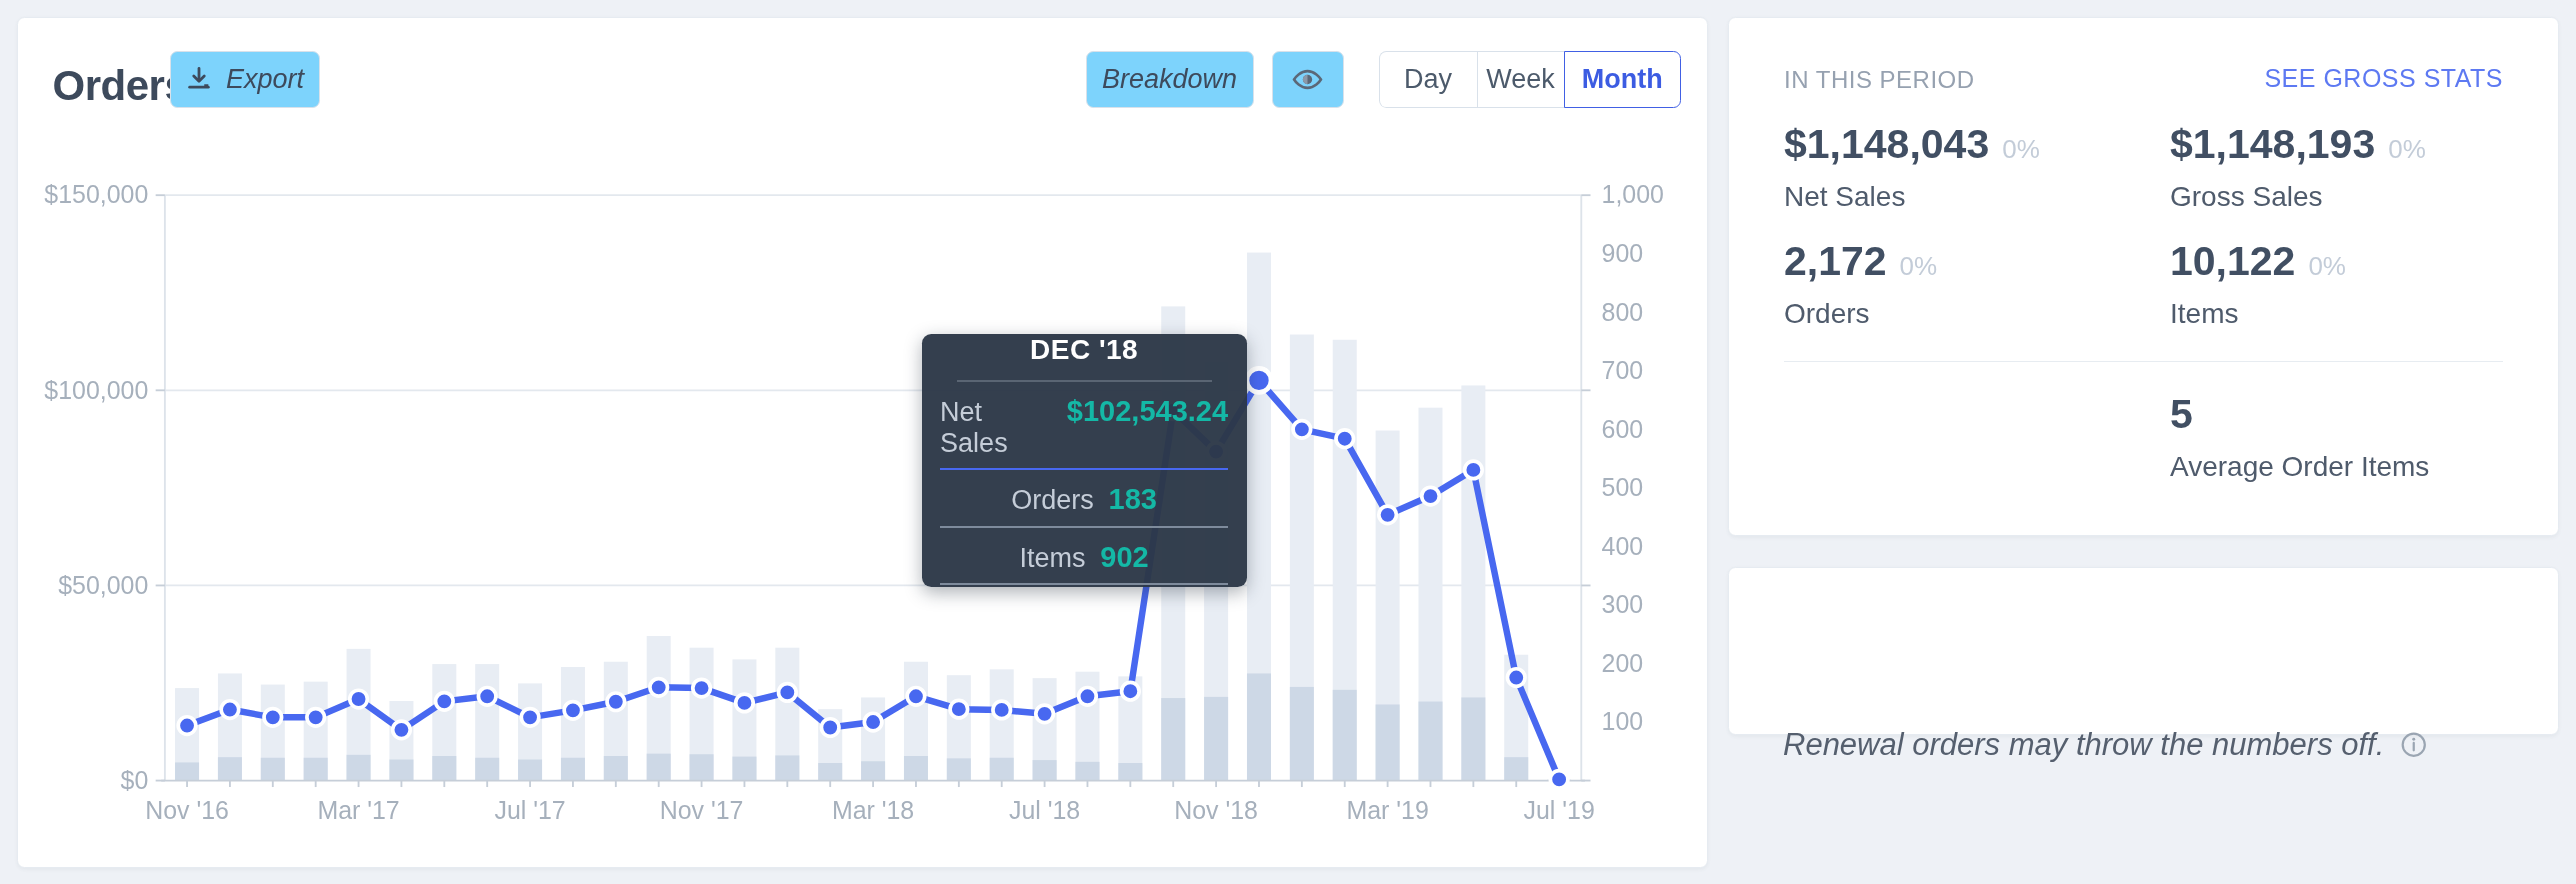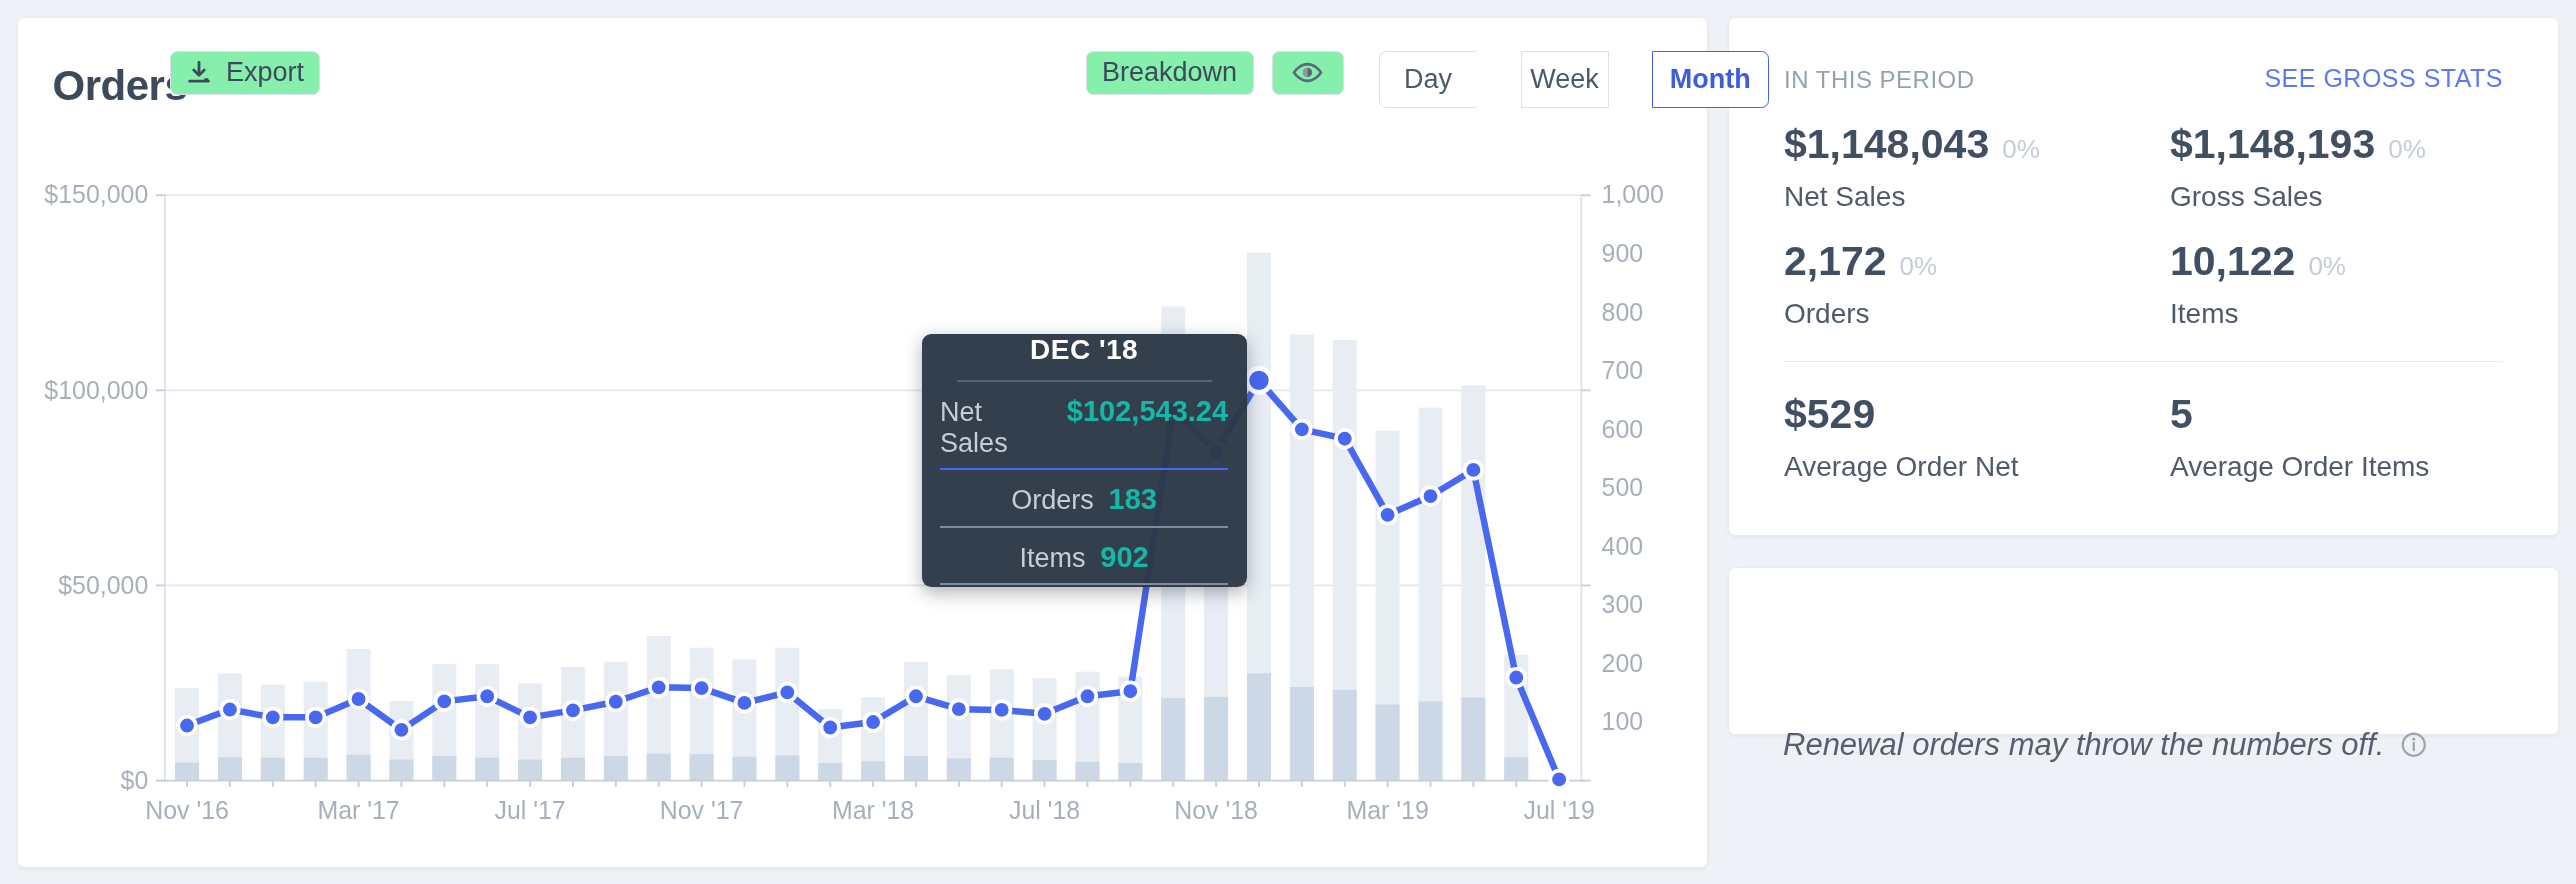--- a/index.html
+++ b/index.html
@@ -6,25 +6,25 @@
   html,body { width:2576px; height:885px; }
   body { font-family:"Liberation Sans", sans-serif; background:#eef1f6; position:relative; overflow:hidden; }
   .root { position:absolute; inset:0; }
   .card { position:absolute; background:#ffffff; border:0.9px solid #e6ebf1; border-radius:7.4px; box-shadow:0 1.8px 3.7px rgba(60,72,88,0.05); }
   .left-card { left:16.6px; top:16.6px; width:1691px; height:851px; }
   .card-a { left:1728px; top:16.6px; width:831px; height:519px; }
   .card-b { left:1728px; top:567px; width:831px; height:168px; }
 
   
   .page-title { position:absolute; left:35px; top:44px; font-size:42px; font-weight:bold; color:#3d4a5c; letter-spacing:-0.5px; }
-  .btn { position:absolute; height:44px; background:#86efac; border:1.8px solid #d9e1ea; border-radius:7.4px; color:#3d4a5c; font-size:27px; display:flex; align-items:center; justify-content:center; gap:13px; cursor:pointer; }
+  .btn { position:absolute; height:57px; background:#7dd3fc; border:1.8px solid #d9e1ea; border-radius:7.4px; color:#3d4a5c; font-size:27px; display:flex; align-items:center; justify-content:center; gap:13px; cursor:pointer;font-style:italic; }
   .btn-export { left:152px; top:33px; width:150px; }
   .btn-breakdown { left:1068px; top:33px; width:168px; }
   .btn-eye { left:1254px; top:33px; width:72px; }
-  .segmented { position:absolute; left:1361px; top:33px; height:57px; display:flex;gap:44px; }
+  .segmented { position:absolute; left:1361px; top:33px; height:57px; display:flex; }
   .seg { height:57px; background:#fff; border:1.8px solid #d9e1ea; color:#4c5a6b; font-size:27px; display:flex; align-items:center; justify-content:center; cursor:pointer; }
   .seg-day { width:98px; border-radius:7.4px 0 0 7.4px; border-right:none; }
   .seg-week { width:88px; }
   .seg-month { width:117px; border-radius:0 7.4px 7.4px 0; border:1.8px solid #4160e4; color:#3c5ce2; font-weight:bold; margin-left:-0.9px; z-index:1; }
 
   
   .tooltip { position:absolute; left:904px; top:316px; width:325px; height:253px; background:rgba(44,55,71,0.96); border-radius:9.2px; z-index:5; box-shadow:0 5.5px 16.6px rgba(30,40,55,0.35); color:#fff; }
   .tt-title { text-align:center; font-size:28px; font-weight:bold; letter-spacing:0.5px; }
   .tt-div { height:1.8px; background:#5a6573; margin:14.8px 35px 0 35px; }
   .tt-row { display:flex; justify-content:center; align-items:baseline; gap:14.8px; margin:0 18.5px; padding-top:13px; padding-bottom:9.2px; border-bottom:2.8px solid #7e8b9c; }
@@ -299,24 +299,20 @@
       <div class="v"><span>2,172</span><span class="sfx">0%</span></div>
       <div class="l">Orders</div>
     </div>
     <div class="stat col2 row2">
       <div class="v"><span>10,122</span><span class="sfx">0%</span></div>
       <div class="l">Items</div>
     </div>
 
     <div class="divider"></div>
 
-    <div class="stat col1 row3">
-      <div class="v">$529</div>
-      <div class="l">Average Order Net</div>
-    </div>
     <div class="stat col2 row3">
       <div class="v">5</div>
       <div class="l">Average Order Items</div>
     </div>
   </div>
 
   <div class="card card-b">
     <div class="vis-note">
       <span>Renewal orders may throw the numbers off.</span>
       <span class="icon">

